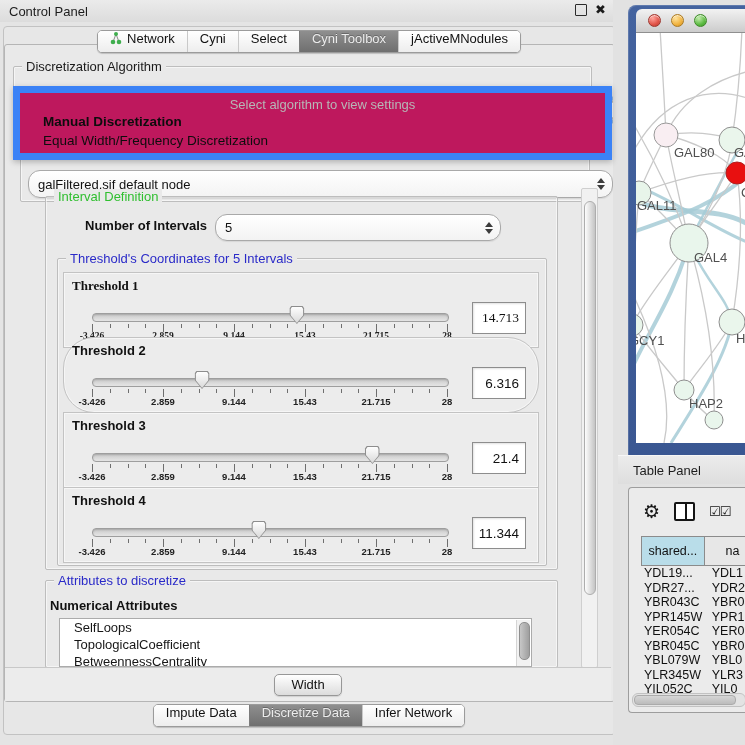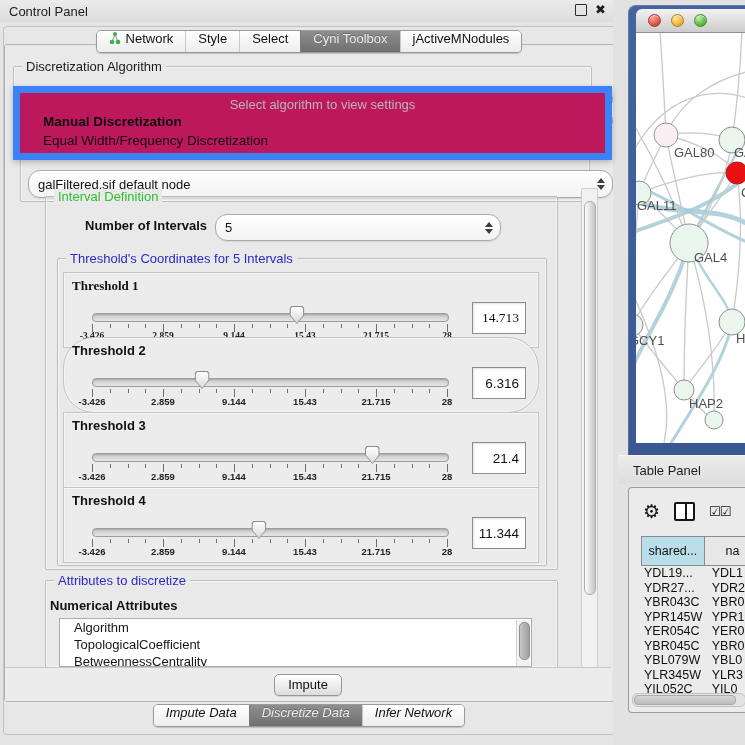--- a/index.html
+++ b/index.html
@@ -60,21 +60,21 @@
   .attr-list .item{font-size:13px;color:#161616;padding-left:14px;line-height:17px;white-space:nowrap;}
   .list-scroll{position:absolute;right:1px;top:1px;width:13px;height:46px;background:#f2f2f2;border-left:1px solid #d5d5d5;}
   .list-scroll .th{position:absolute;left:1.5px;top:2px;width:9px;height:36px;border-radius:5px;background:linear-gradient(90deg,#c7c7c7,#9f9f9f);border:1px solid #8f8f8f;}
 
   .vscroll{position:absolute;left:581px;top:188px;width:15px;height:478px;background:#f1f1f1;border:1px solid #cfcfcf;border-radius:2px;}
   .vscroll .th{position:absolute;left:1.5px;top:12px;width:10px;height:392px;border-radius:6px;background:linear-gradient(90deg,#fdfdfd,#c4c4c4);border:1px solid #adadad;}
 
   .apply-bar{position:absolute;left:1px;top:622px;width:606px;height:33px;background:#ececec;border-top:1px solid #c8c8c8;display:flex;align-items:center;justify-content:center;}
   .apply-btn{width:68px;height:22px;border:1px solid #979797;border-radius:5px;background:linear-gradient(#ffffff,#dcdcdc);font-size:13px;color:#111;font-family:inherit;box-shadow:0 1px 1px rgba(0,0,0,.12);}
 
-  .bottom-tabs{position:absolute;left:0;top:704px;width:618px;display:flex;justify-content:center;font-style:italic;}
+  .bottom-tabs{position:absolute;left:0;top:704px;width:618px;display:flex;justify-content:center;}
 
   
   .right-bg{position:absolute;left:613px;top:0;width:132px;height:745px;background:#e2e2e2;}
   .net-window{position:absolute;left:628px;top:5px;width:117px;height:450px;background:linear-gradient(180deg,#44639f,#3a5792);border-radius:8px 0 0 0;box-shadow:inset 1px 1px 0 rgba(255,255,255,.15);}
   .net-titlebar{position:absolute;left:8px;top:4px;right:0;height:24px;background:linear-gradient(#f2f2f2,#cccccc);border-bottom:1px solid #8f8f8f;border-radius:6px 0 0 0;display:flex;align-items:center;padding-left:12px;gap:10px;box-sizing:border-box;}
   .light{width:13px;height:13px;border-radius:50%;box-shadow:inset 0 1px 1px rgba(255,255,255,.7);}
   .light.red{background:radial-gradient(circle at 35% 30%,#ffa39b,#e05247 60%,#b23b31);border:1px solid #9e352c;box-sizing:border-box;}
   .light.yellow{background:radial-gradient(circle at 35% 30%,#ffe29a,#f0b23e 60%,#c98a22);border:1px solid #ab7a21;box-sizing:border-box;}
   .light.green{background:radial-gradient(circle at 35% 30%,#c4ecae,#5cbb42 60%,#3f9428);border:1px solid #3c8a26;box-sizing:border-box;}
   .net-canvas{position:absolute;left:8px;top:28px;width:109px;height:410px;background:#fff;}
@@ -123,21 +123,21 @@
             <svg class="net-tab-icon" viewBox="0 0 12 14">
               <line x1="6" y1="3" x2="3" y2="11" stroke="#8a8a8a"></line>
               <line x1="6" y1="3" x2="9" y2="11" stroke="#8a8a8a"></line>
               <circle cx="6" cy="3" r="2" fill="#3fae4e"></circle>
               <circle cx="3" cy="11" r="2.3" fill="#3fae4e"></circle>
               <circle cx="9" cy="11" r="2.3" fill="#3fae4e"></circle>
             </svg>
             <span>Network</span>
           </div>
           <div class="s">
-            <span>Style</span>
+            <span>Cyni</span>
           </div>
           <div class="s">
             <span>Select</span>
           </div>
           <div class="s sel">
             <span>Cyni Toolbox</span>
           </div>
           <div class="s">
             <span>jActiveMNodules</span>
           </div>
@@ -359,35 +359,35 @@
           <div class="valbox">11.344</div>
         </div>
       </div>
 
     <div class="group" style="left:45px;top:580px;width:511px;height:86px;">
       <span class="group-title blue">Attributes to discretize</span>
     </div>
     <span class="boldlabel" style="left:50px;top:598px;">Numerical Attributes</span>
     <div class="attr-list">
       <div id="attr-items">
-          <div class="item">Algorithm</div>
+          <div class="item">SelfLoops</div>
           <div class="item">TopologicalCoefficient</div>
           <div class="item">BetweennessCentrality</div>
         </div>
       <div class="list-scroll">
           <div class="th"></div>
         </div>
     </div>
 
     <div class="vscroll">
         <div class="th"></div>
       </div>
 
     <div class="apply-bar" style="left:5px;top:667px;position:absolute;">
-      <button class="apply-btn">Impute</button>
+      <button class="apply-btn">Width</button>
     </div>
 
     <div class="bottom-tabs">
         <div class="seg" id="bottom-tabs">
           <div class="s">
             <span>Impute Data</span>
           </div>
           <div class="s sel">
             <span>Discretize Data</span>
           </div>

